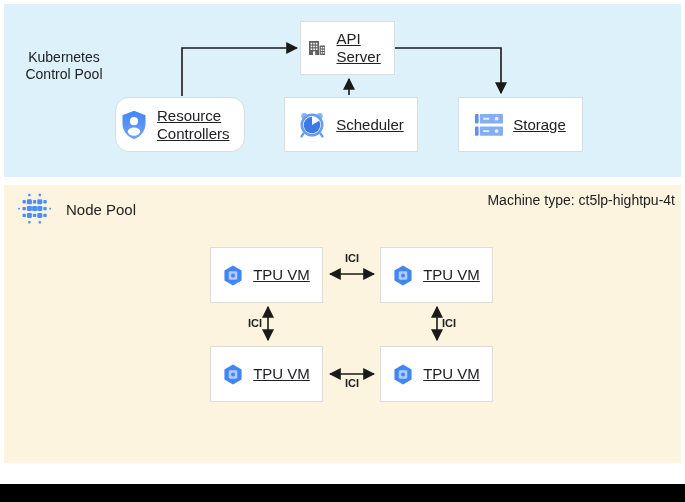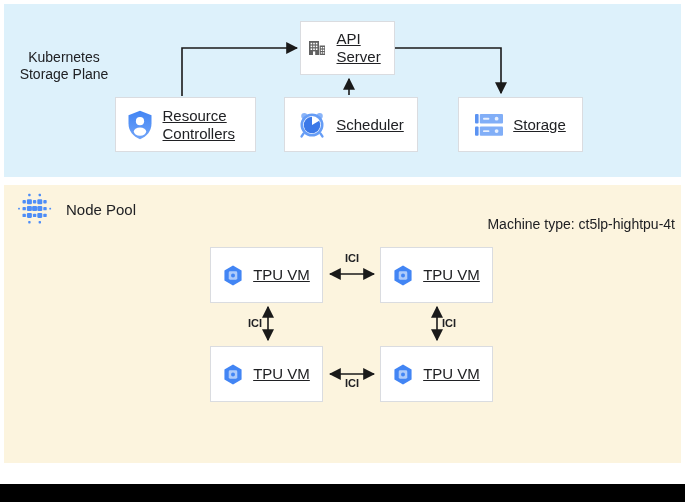--- a/index.html
+++ b/index.html
@@ -19,21 +19,21 @@
     font-size:15px;line-height:1.2;color:#202124;box-sizing:border-box;
   }
   .box .label{display:inline-block;text-decoration:underline;}
   .cp-title{
     position:absolute;left:8px;top:21px;width:112px;text-align:center;
     font-size:14px;line-height:17px;margin-top:28px;
   }
   .np-title{position:absolute;left:66px;top:201px;font-size:15px;}
   .machine-info{
     position:absolute;right:10px;top:192px;text-align:right;
-    font-size:14px;line-height:16.5px;margin-top:24px;
+    font-size:14px;line-height:16.5px;
   }
   .ici-label{position:absolute;font-size:11px;color:#202124;font-weight:bold;}
   .ici-top{left:338px;top:252px;width:28px;text-align:center;}
   .ici-bottom{left:338px;top:377px;width:28px;text-align:center;}
   .ici-left{left:240px;top:317px;width:22px;text-align:right;}
   .ici-right{left:442px;top:317px;width:22px;text-align:left;}
   .icon{flex:0 0 auto;display:block;}
   .np-icon{position:absolute;left:15px;top:190px;}
 </style>
 </head>
@@ -54,21 +54,21 @@
     <path d="M349,95 L349,79" marker-end="url(#ah)"></path>
     <path d="M395,48 L501,48 L501,93" marker-end="url(#ah)"></path>
     <path d="M330,274 L374,274" marker-start="url(#ah)" marker-end="url(#ah)"></path>
     <path d="M330,374 L374,374" marker-start="url(#ah)" marker-end="url(#ah)"></path>
     <path d="M268,307 L268,340" marker-start="url(#ah)" marker-end="url(#ah)"></path>
     <path d="M437,307 L437,340" marker-start="url(#ah)" marker-end="url(#ah)"></path>
   </svg>
 
   <div class="cp-title">
     <div>Kubernetes</div>
-    <div>Storage Plane</div>
+    <div>Control Pool</div>
   </div>
 
   <div class="box" style="left:300px;top:21px;width:95px;height:54px;">
     <svg class="icon" width="20" height="20" viewBox="0 0 20 20">
       <rect x="2" y="3" width="10" height="14" fill="#616161"></rect>
       <rect x="12.6" y="7.5" width="5.4" height="9.5" fill="#616161"></rect>
       <g fill="#ffffff">
         <rect x="3.6" y="4.8" width="1.6" height="1.6"></rect>
           <rect x="6.2" y="4.8" width="1.6" height="1.6"></rect>
           <rect x="8.8" y="4.8" width="1.6" height="1.6"></rect>
@@ -83,21 +83,21 @@
           <rect x="15.9" y="9" width="1.4" height="1.4"></rect>
         <rect x="13.8" y="11.6" width="1.4" height="1.4"></rect>
           <rect x="15.9" y="11.6" width="1.4" height="1.4"></rect>
         <rect x="13.8" y="14.2" width="1.4" height="1.4"></rect>
           <rect x="15.9" y="14.2" width="1.4" height="1.4"></rect>
       </g>
     </svg>
     <span class="label" style="max-width:52px;">API Server</span>
   </div>
 
-  <div class="box" style="left:115px;top:97px;width:141px;height:55px;">
+  <div class="box" style="left:115px;top:97px;width:130px;height:55px;border-radius:14px;">
     <svg class="icon" width="26" height="30" viewBox="0 0 26 30">
       <defs>
         <linearGradient id="shg" x1="0" y1="0" x2="0" y2="1">
           <stop offset="0" stop-color="#4285f4"></stop>
           <stop offset="1" stop-color="#6fa3f8"></stop>
         </linearGradient>
       </defs>
       <path d="M13 0.8 L24.5 5.3 V13.6 C24.5 21 19.8 26.9 13 29.2 C6.2 26.9 1.5 21 1.5 13.6 V5.3 Z" fill="url(#shg)"></path>
       <circle cx="13" cy="11.2" r="4.1" fill="#ffffff"></circle>
       <rect x="6.8" y="17.4" width="12.4" height="8.4" rx="6.1" fill="#ffffff"></rect>

